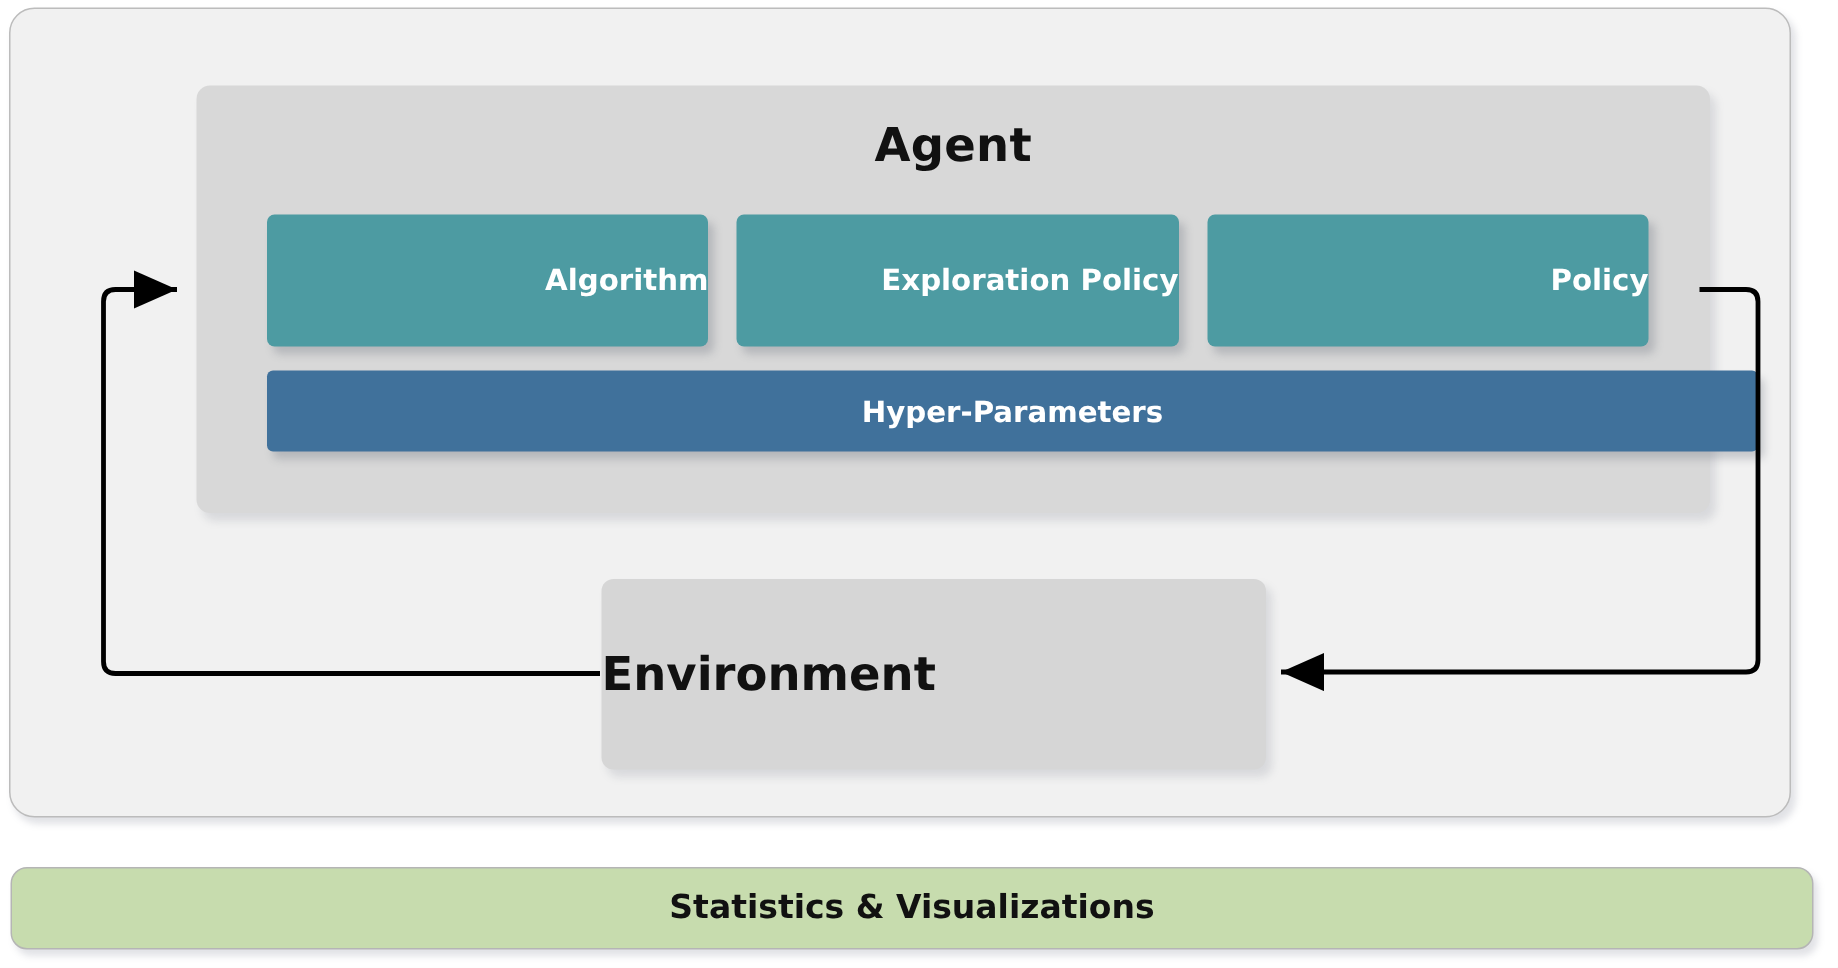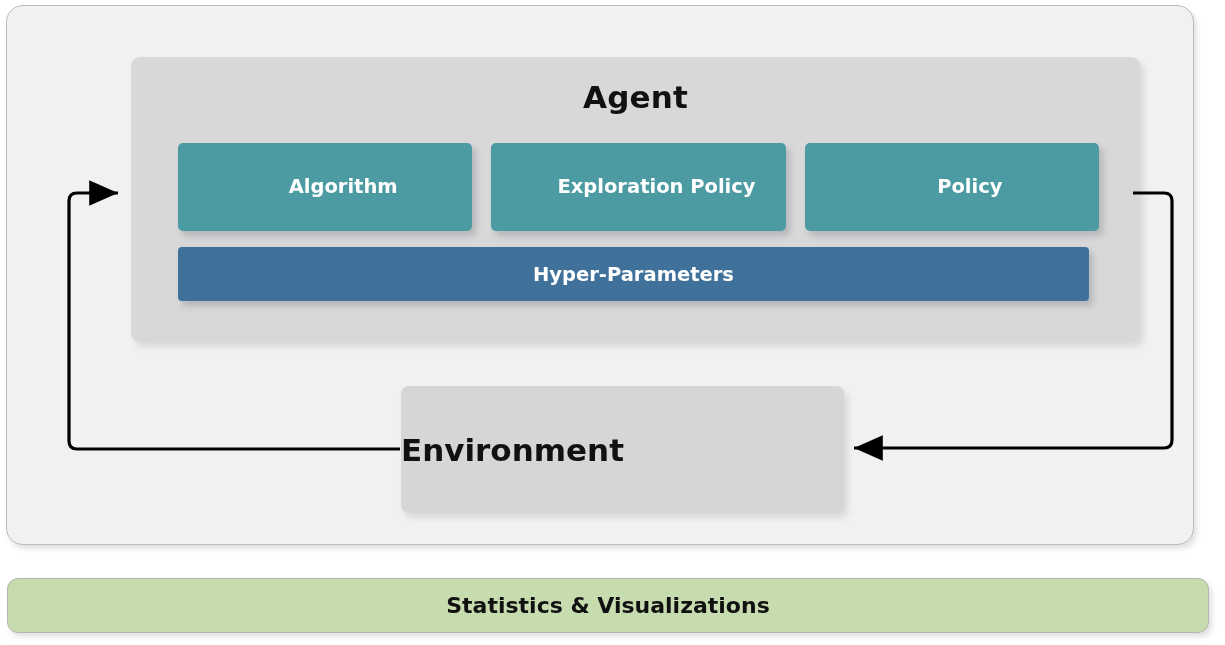--- a/index.html
+++ b/index.html
@@ -70,38 +70,38 @@
     height: 88px;
     display: flex;
     gap: 19px;
   }
   .component-box {
     flex: 1 1 0;
     background: #4d9ba2;
     border-radius: 5px;
     display: flex;
     align-items: center;
-    justify-content: center;
+    justify-content: flex-end;
     box-shadow: 4px 5px 6px rgba(110,115,128,0.33);
     padding-left: 36px;
   }
   .component-label {
     font-size: 19.5px;
     font-weight: bold;
     color: #ffffff;
     text-align: center;
     line-height: 1.1;
   }
 
   
   .hyper-bar {
     position: absolute;
     left: 47px;
     top: 190px;
-    width: 911px;
+    width: 994px;
     height: 54px;
     background: #40719b;
     border-radius: 4px;
     display: flex;
     align-items: center;
     justify-content: center;
     box-shadow: 4px 5px 6px rgba(110,115,128,0.33);
   }
   .hyper-label {
     font-size: 19.5px;

